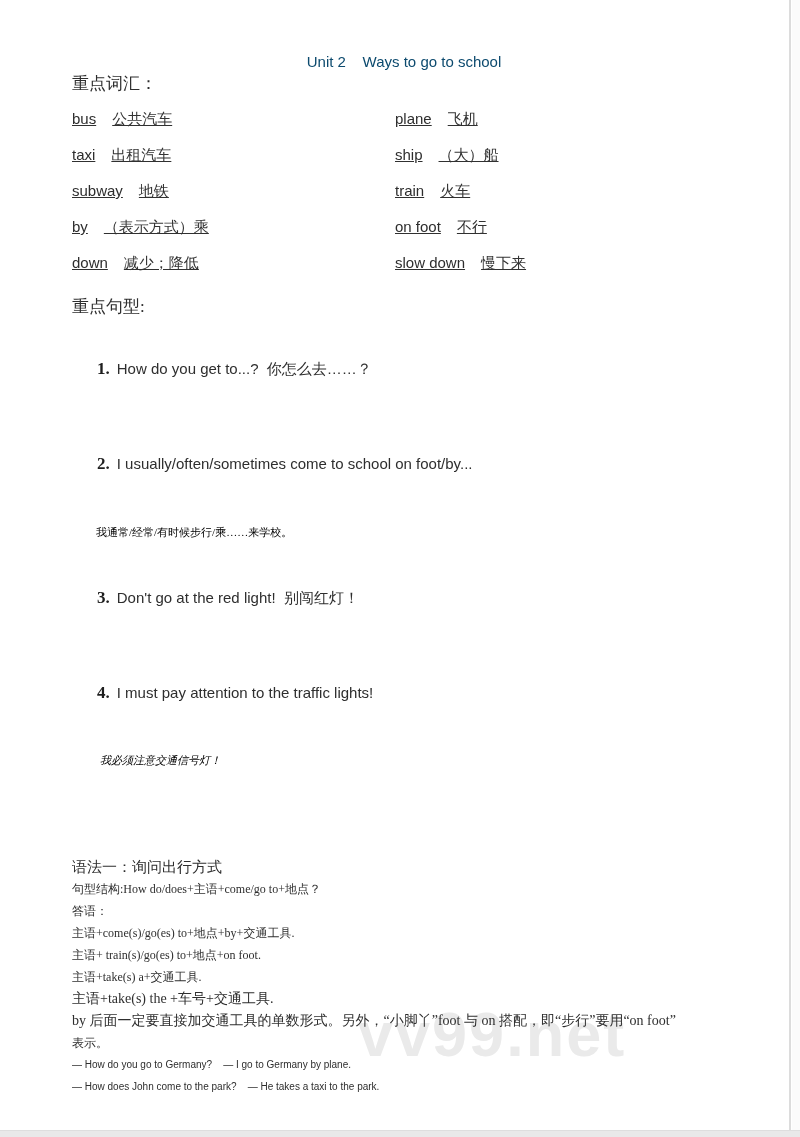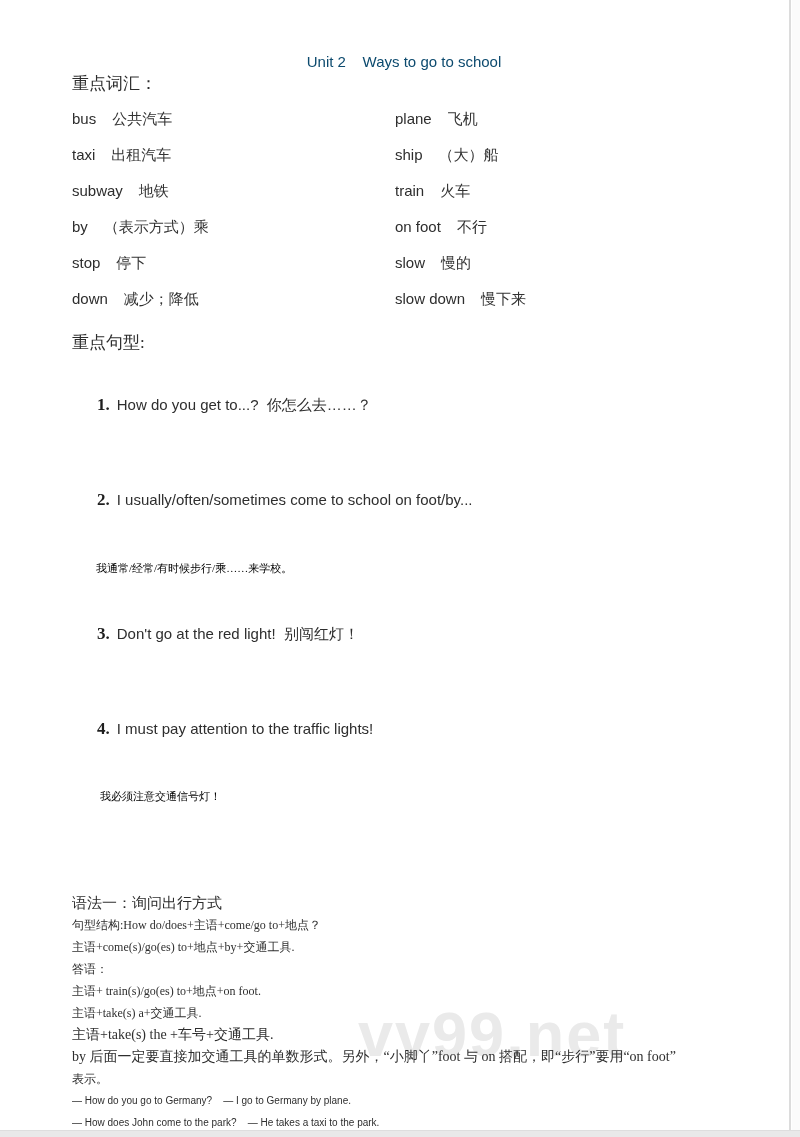--- a/index.html
+++ b/index.html
@@ -28,21 +28,21 @@
     font-family: "Liberation Serif", serif;
     font-size: 17px;
     line-height: 22px;
     color: #2d2d2d;
     white-space: pre-wrap;
   }
   .vocab-heading { margin-top: 1px; }
   .sent-heading  { margin-top: 22px; }
 
   
-  .vocab { margin-top: 13px; }
+  .vocab { margin-top: 13px; text-decoration: underline; }
   .vocab-row { display: flex; align-items: baseline; line-height: 22px; margin-bottom: 14px; font-size: 15px; }
   .vocab-pair-left { width: 323px; flex: 0 0 323px; }
   .vocab-en { color: #2d2d2d; white-space: pre-wrap; }
   .vocab-zh { margin-left: 16px; font-family: "Liberation Serif", serif; color: #333; white-space: pre-wrap; }
 
   
   .sent-item { line-height: 22px; font-size: 15px; color: #2e2e2e; white-space: pre-wrap; }
   .sent-num {
     font-family: "Liberation Serif", serif;
     font-weight: bold;
@@ -52,21 +52,21 @@
   }
   .mt18 { margin-top: 18px; }
   .mt29 { margin-top: 29px; }
   .mt22 { margin-top: 22px; }
   .trans {
     font-family: "Liberation Serif", serif;
     line-height: 22px; font-size: 11px; color: #000000;
     white-space: pre-wrap;
   }
   .trans2 { margin-top: 24px; padding-left: 24px; }
-  .trans4 { margin-top: 23px; padding-left: 28px; }
+  .trans4 { margin-top: 23px; padding-left: 28px; font-style: italic; }
 
   
   .g-heading {
     margin-top: 85px;
     font-family: "Liberation Serif", serif;
     font-size: 15px; line-height: 22px; color: #2d2d2d;
     white-space: pre-wrap;
   }
   .g-line {
     font-size: 12px; line-height: 22px; color: #2e2e2e;
@@ -114,24 +114,20 @@
       </div>
       <div class="vocab-row">
         <span class="vocab-pair-left"><span class="vocab-en">subway</span><span class="vocab-zh">地铁</span></span>
         <span class="vocab-pair-right"><span class="vocab-en">train</span><span class="vocab-zh">火车</span></span>
       </div>
       <div class="vocab-row">
         <span class="vocab-pair-left"><span class="vocab-en">by</span><span class="vocab-zh">（表示方式）乘</span></span>
         <span class="vocab-pair-right"><span class="vocab-en">on foot</span><span class="vocab-zh">不行</span></span>
       </div>
       <div class="vocab-row">
-        <span class="vocab-pair-left"><span class="vocab-en">stop</span><span class="vocab-zh">停下</span></span>
-        <span class="vocab-pair-right"><span class="vocab-en">slow</span><span class="vocab-zh">慢的</span></span>
-      </div>
-      <div class="vocab-row">
         <span class="vocab-pair-left"><span class="vocab-en">down</span><span class="vocab-zh">减少；降低</span></span>
         <span class="vocab-pair-right"><span class="vocab-en">slow down</span><span class="vocab-zh">慢下来</span></span>
       </div>
     </div>
 
     <div class="sec-heading sent-heading">重点句型:</div>
 
     <div class="sent-item mt18">
       <span class="sent-num">1.</span><span>How do you get to...?  你怎么去……？</span>
     </div>
@@ -147,22 +143,22 @@
     </div>
 
     <div class="sent-item mt29">
       <span class="sent-num">4.</span><span>I must pay attention to the traffic lights!</span>
     </div>
 
     <div class="trans trans4">我必须注意交通信号灯！</div>
 
     <div class="g-heading">语法一：询问出行方式</div>
     <div class="g-line serifish">句型结构:How do/does+主语+come/go to+地点？</div>
+    <div class="g-line serifish">答语：</div>
     <div class="g-line serifish">主语+come(s)/go(es) to+地点+by+交通工具.</div>
-    <div class="g-line serifish">答语：</div>
     <div class="g-line serifish">主语+ train(s)/go(es) to+地点+on foot.</div>
     <div class="g-line serifish">主语+take(s) a+交通工具.</div>
     <div class="g-line serifish small">主语+take(s) the +车号+交通工具.</div>
     <div class="g-line serifish small">by 后面一定要直接加交通工具的单数形式。另外，“小脚丫”foot 与 on 搭配，即“步行”要用“on foot”</div>
     <div class="g-line serifish">表示。</div>
     <div class="g-line dialog">— How do you go to Germany?    — I go to Germany by plane.</div>
     <div class="g-line dialog">— How does John come to the park?    — He takes a taxi to the park.</div>
 
   </div>
 

